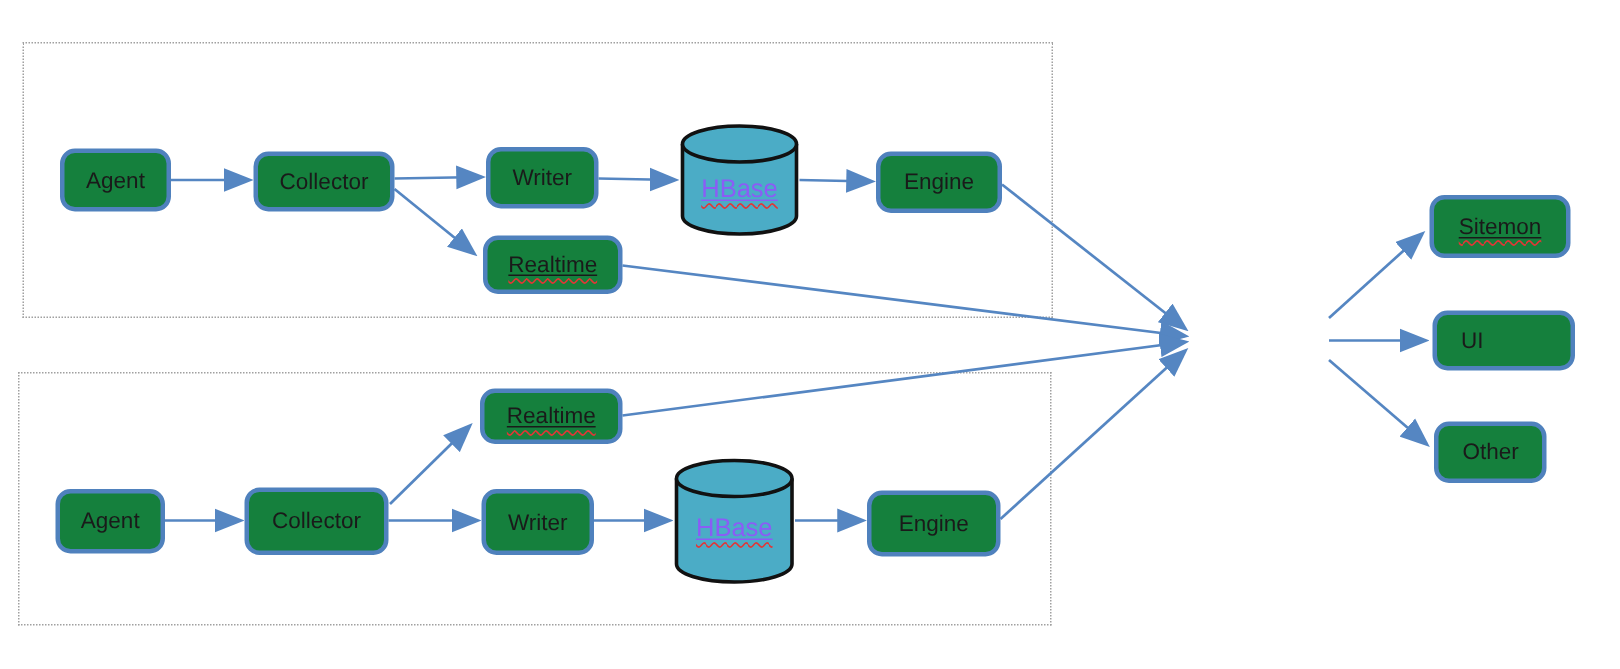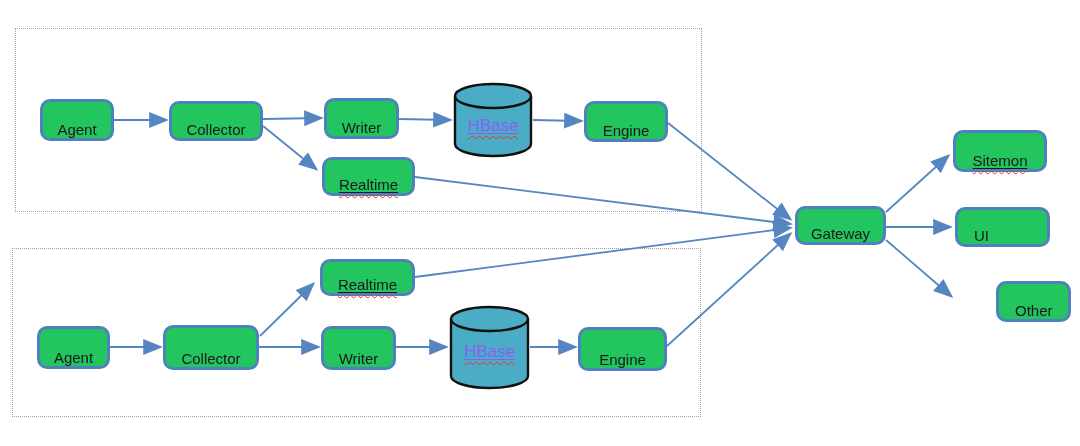--- a/index.html
+++ b/index.html
@@ -8,23 +8,23 @@
     font-family:"Liberation Sans","DejaVu Sans",sans-serif;color:#1a1a1a;
   }
   .cluster{
     position:absolute;border:1px dotted var(--cluster-border,#a0a0a0);
     background:transparent;
   }
   .edges{position:absolute;left:0;top:0;width:1080px;height:446px;}
   .edges line{stroke:var(--arrow,#5586c2);stroke-width:1.8;}
   .edges marker path{fill:var(--arrow,#5586c2);}
   .node{
-    position:absolute;background:#22c55e;
+    position:absolute;background:#15803d;
     border:3.5px solid var(--box-border,#4f81bd);border-radius:10px;
-    display:flex;align-items:flex-end;justify-content:center;
+    display:flex;align-items:center;justify-content:center;
     box-sizing:border-box;font-size:15px;
   }
   .node.align-left{justify-content:flex-start;padding-left:16px;}
   .lbl{white-space:nowrap;}
   .u{text-decoration:underline;text-decoration-color:currentColor;text-underline-offset:2px;text-decoration-thickness:1px;}
   .u .sq{
     text-decoration:underline;text-decoration-style:wavy;
     text-decoration-color:var(--squiggle,#e33535);
     text-underline-offset:4px;text-decoration-thickness:1px;
   }
@@ -111,26 +111,23 @@
   </div>
 
   <svg class="cyl" style="left:449px;top:305px;" width="81" height="85" viewBox="0 0 81 85">
     <path class="cyl-body" d="M2 14 V 71 A 38.5 12 0 0 0 79 71 V 14"></path>
     <ellipse class="cyl-top" cx="40.5" cy="14" rx="38.5" ry="12"></ellipse>
   </svg>
   <div class="cyl-label" style="left:449px;top:340px;width:81px;height:24px;">
     <span class="lbl u"><span class="sq">HBase</span></span>
   </div>
 
-  <div class="node" style="left:795px;top:206px;width:91px;height:39px;">
-    <span class="lbl">Gateway</span>
-  </div>
   <div class="node align-left" style="left:955px;top:207px;width:95px;height:40px;">
     <span class="lbl">UI</span>
   </div>
   <div class="node" style="left:953px;top:130px;width:94px;height:42px;">
     <span class="lbl u"><span class="sq">Sitemon</span></span>
   </div>
-  <div class="node align-left" style="left:996px;top:281px;width:75px;height:41px;">
+  <div class="node align-left" style="left:956px;top:281px;width:75px;height:41px;">
     <span class="lbl">Other</span>
   </div>
 
 </div>
 
 </body></html>

